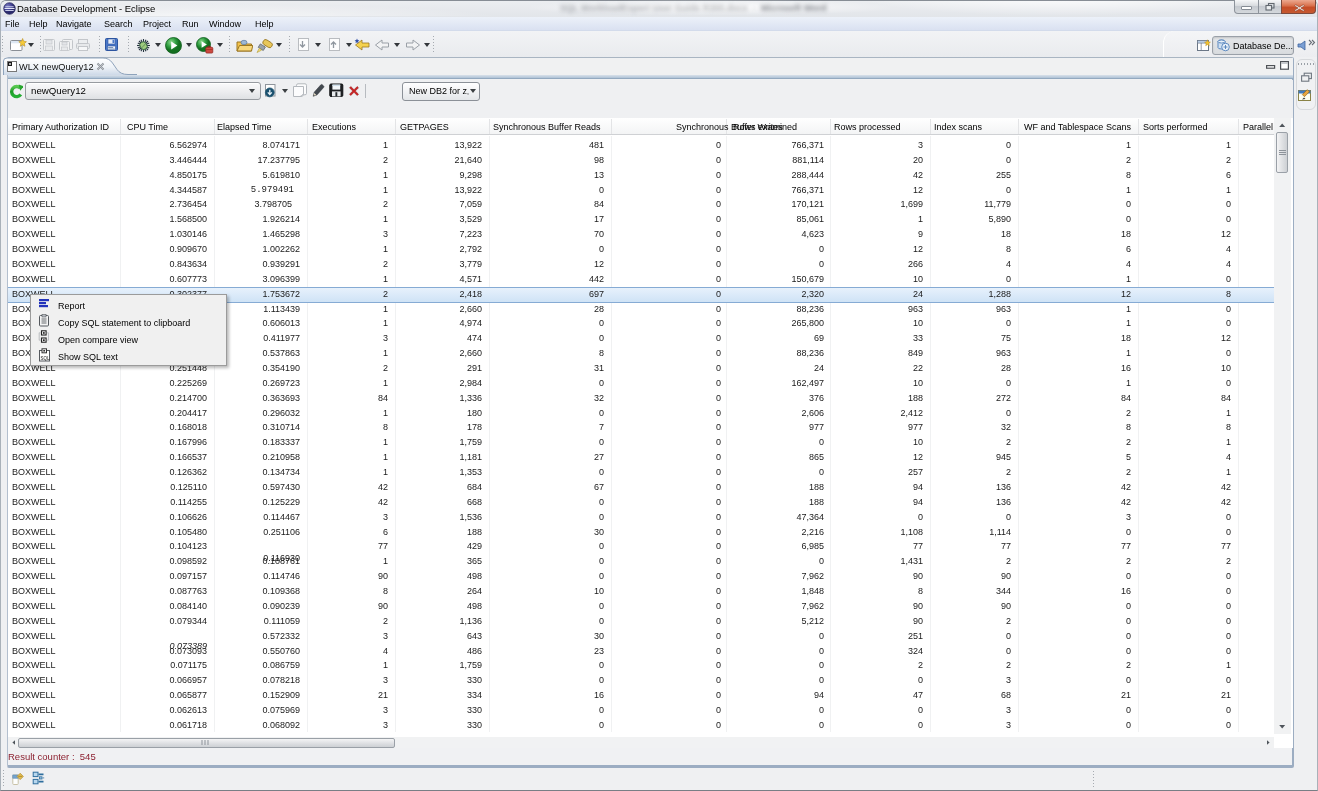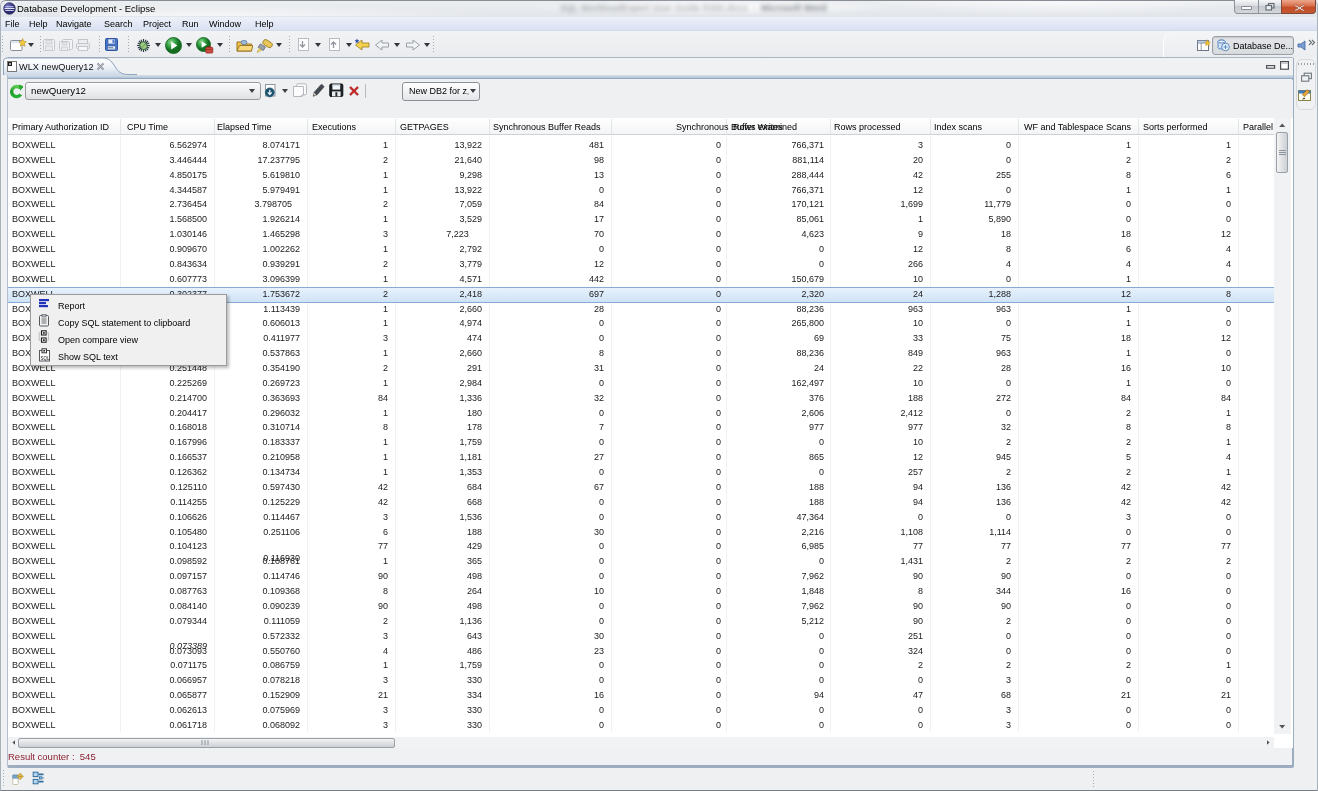--- a/index.html
+++ b/index.html
@@ -343,21 +343,21 @@
 <div class="ab t9 num" style="left:601px;top:2px;width:112px;">0</div>
 <div class="ab t9 num" style="left:716px;top:2px;width:100px;">288,444</div>
 <div class="ab t9 num" style="left:820px;top:2px;width:95px;">42</div>
 <div class="ab t9 num" style="left:920px;top:2px;width:83px;">255</div>
 <div class="ab t9 num" style="left:1008px;top:2px;width:115px;">8</div>
 <div class="ab t9 num" style="left:1128px;top:2px;width:95px;">6</div>
 </div>
 <div class="ab" style="left:8px;top:182.5px;width:1266px;height:14.9px;">
 <div class="ab t9" style="left:4px;top:2px;">BOXWELL</div>
 <div class="ab t9 num" style="left:110px;top:2px;width:89px;">4.344587</div>
-<div class="ab t9 num" style="left:204px;top:2px;width:88px;">5.979491</div>
+<div class="ab t9 num" style="left:198px;top:2px;width:88px;font-family:Liberation Mono, monospace;">5.979491</div>
 <div class="ab t9 num" style="left:297px;top:2px;width:83px;">1</div>
 <div class="ab t9 num" style="left:385px;top:2px;width:89px;">13,922</div>
 <div class="ab t9 num" style="left:479px;top:2px;width:117px;">0</div>
 <div class="ab t9 num" style="left:601px;top:2px;width:112px;">0</div>
 <div class="ab t9 num" style="left:716px;top:2px;width:100px;">766,371</div>
 <div class="ab t9 num" style="left:820px;top:2px;width:95px;">12</div>
 <div class="ab t9 num" style="left:920px;top:2px;width:83px;">0</div>
 <div class="ab t9 num" style="left:1008px;top:2px;width:115px;">1</div>
 <div class="ab t9 num" style="left:1128px;top:2px;width:95px;">1</div>
 </div>
@@ -387,21 +387,21 @@
 <div class="ab t9 num" style="left:820px;top:2px;width:95px;">1</div>
 <div class="ab t9 num" style="left:920px;top:2px;width:83px;">5,890</div>
 <div class="ab t9 num" style="left:1008px;top:2px;width:115px;">0</div>
 <div class="ab t9 num" style="left:1128px;top:2px;width:95px;">0</div>
 </div>
 <div class="ab" style="left:8px;top:227.1px;width:1266px;height:14.9px;">
 <div class="ab t9" style="left:4px;top:2px;">BOXWELL</div>
 <div class="ab t9 num" style="left:110px;top:2px;width:89px;">1.030146</div>
 <div class="ab t9 num" style="left:204px;top:2px;width:88px;">1.465298</div>
 <div class="ab t9 num" style="left:297px;top:2px;width:83px;">3</div>
-<div class="ab t9 num" style="left:405px;top:2px;width:89px;text-align:center;">7,223</div>
+<div class="ab t9 num" style="left:385px;top:2px;width:89px;">7,223</div>
 <div class="ab t9 num" style="left:479px;top:2px;width:117px;">70</div>
 <div class="ab t9 num" style="left:601px;top:2px;width:112px;">0</div>
 <div class="ab t9 num" style="left:716px;top:2px;width:100px;">4,623</div>
 <div class="ab t9 num" style="left:820px;top:2px;width:95px;">9</div>
 <div class="ab t9 num" style="left:920px;top:2px;width:83px;">18</div>
 <div class="ab t9 num" style="left:1008px;top:2px;width:115px;">18</div>
 <div class="ab t9 num" style="left:1128px;top:2px;width:95px;">12</div>
 </div>
 <div class="ab" style="left:8px;top:242.0px;width:1266px;height:14.9px;">
 <div class="ab t9" style="left:4px;top:2px;">BOXWELL</div>

